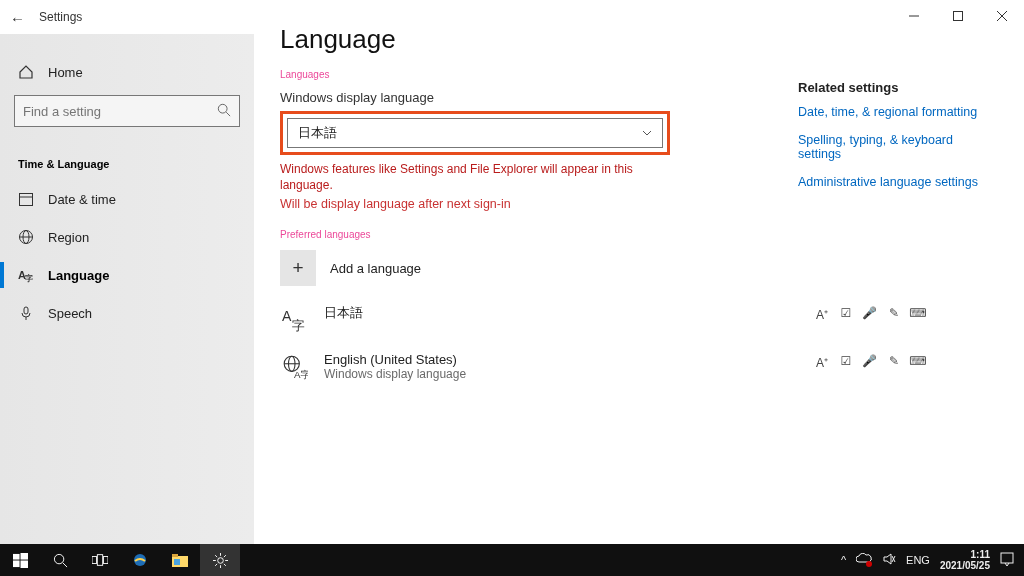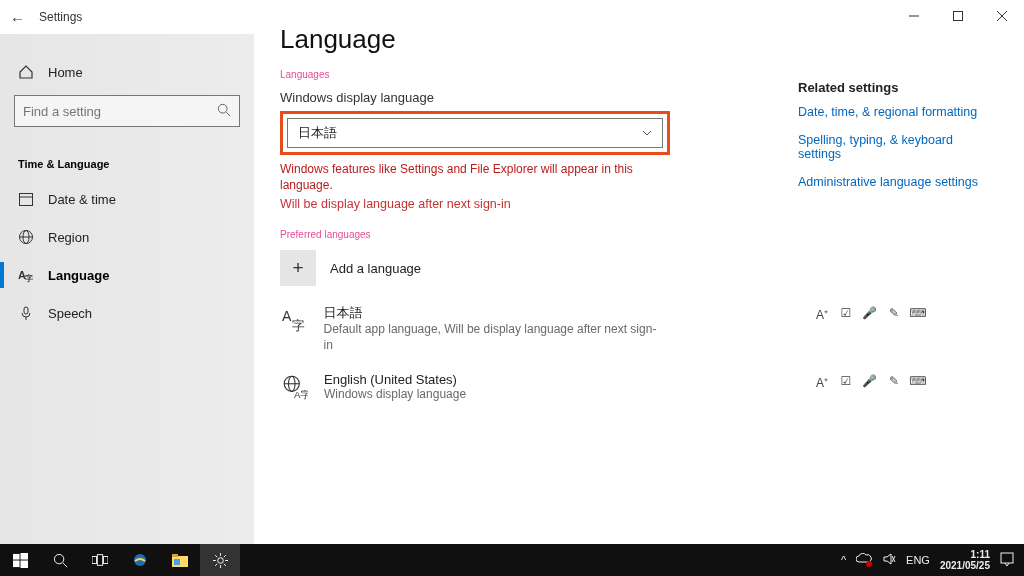--- a/index.html
+++ b/index.html
@@ -146,21 +146,20 @@
 
     <div class="lang-entry">
       <div class="glyph">
           <svg viewBox="0 0 24 24" width="26" height="26">
             <text x="0" y="14" font-size="13" fill="#333">A</text>
             <text x="9" y="22" font-size="12" fill="#333">字</text>
           </svg>
         </div>
       <div class="txt">
         <div class="t1">日本語</div>
-        <div class="t2">Default app language, Will be display language after next sign-in</div>
       </div>
       <div class="feat-icons">
         <span>A⁺</span>
         <span>☑</span>
         <span>🎤</span>
         <span>✎</span>
         <span>⌨</span>
       </div>
     </div>
 

